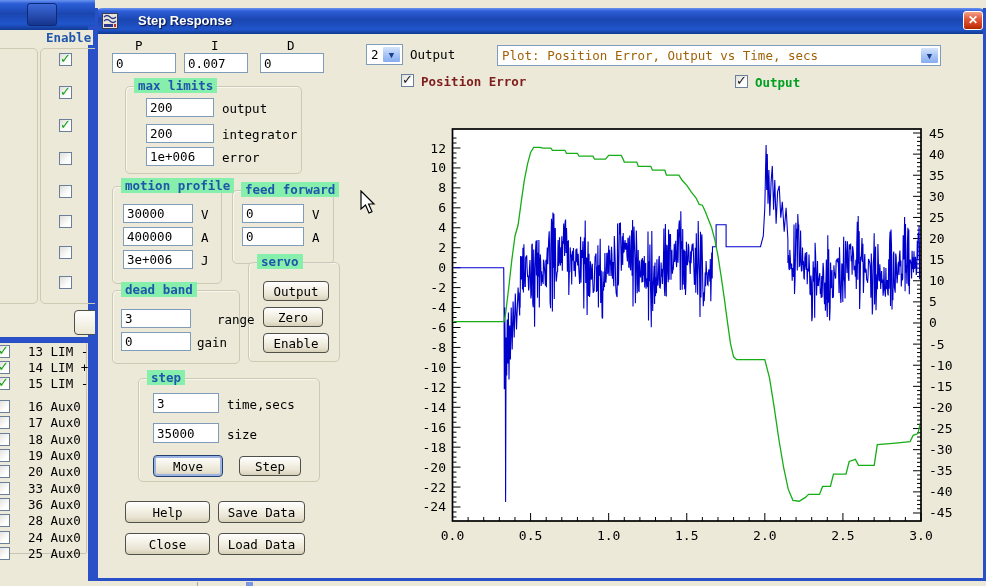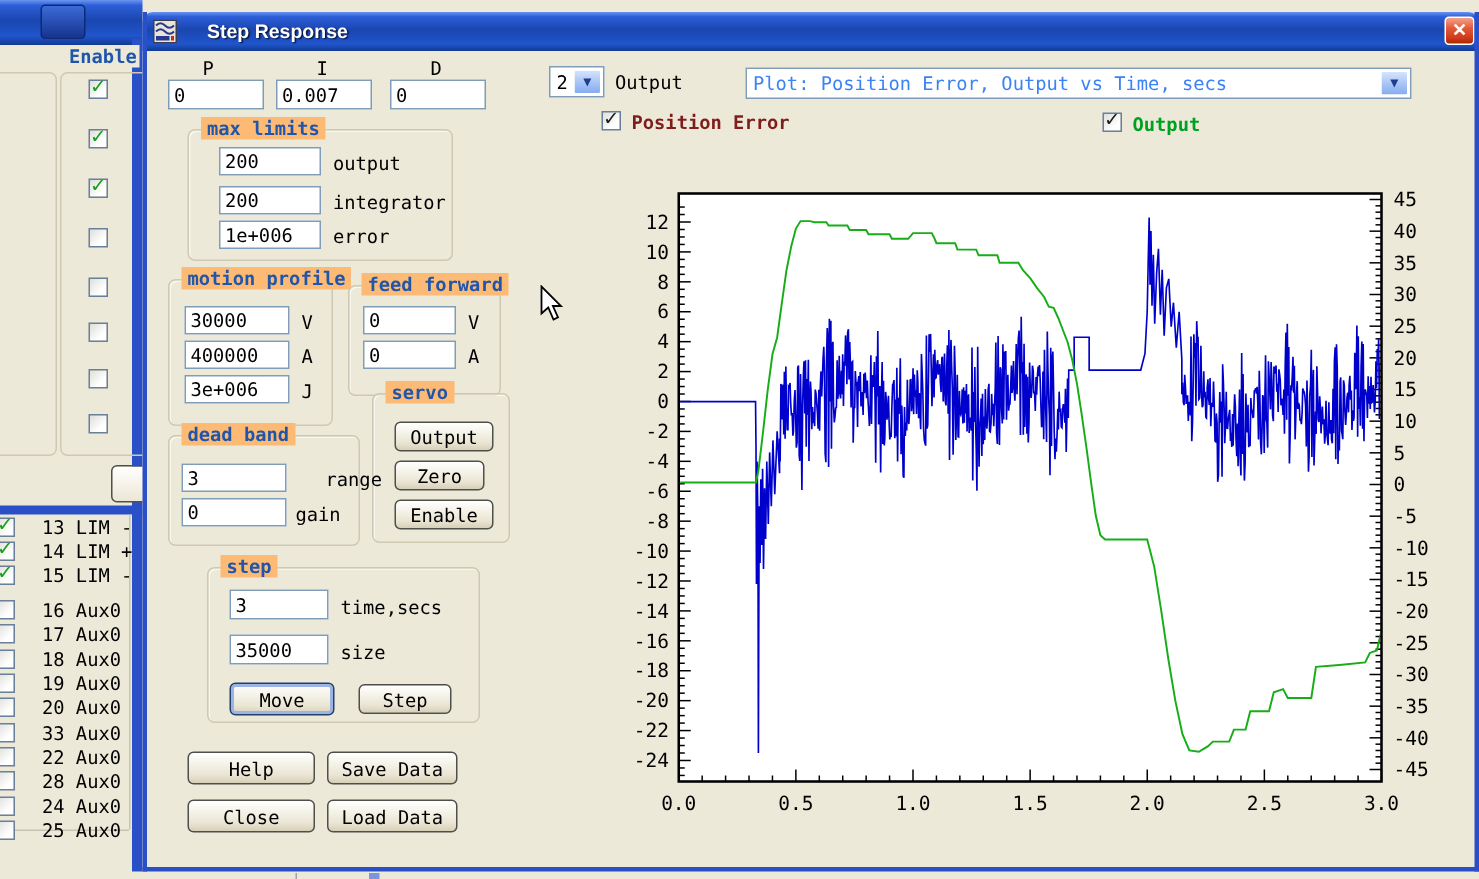--- a/index.html
+++ b/index.html
@@ -43,33 +43,33 @@
      background:linear-gradient(180deg,#f4a389 0%,#e2593a 40%,#cc3a18 80%,#a82800 100%);
      color:#fff;font:bold 12px "Liberation Sans",sans-serif;text-align:center;line-height:17px;padding:0;}
 
   .fld{position:absolute;box-sizing:border-box;height:20px;border:1px solid #7f9db9;background:#fff;
        font-family:"DejaVu Sans Mono",monospace;font-size:12.5px;padding:1px 3px;color:#000;}
   .lbl{position:absolute;white-space:pre;}
   .blue-lbl{color:#7f1d1d;font-weight:bold;}
   .green-lbl{color:#00a022;font-weight:bold;}
 
   .grp{position:absolute;border:1px solid #cdc9b3;border-radius:5px;box-shadow:inset 1px 1px 0 rgba(255,255,255,.6);}
-  .grp-ttl{position:absolute;top:-9px;left:8px;background:#fdba74;padding:0 4px;color:#1f56ab;font-weight:bold;white-space:pre;}
+  .grp-ttl{position:absolute;top:-9px;left:8px;background:#86efac;padding:0 4px;color:#1f56ab;font-weight:bold;white-space:pre;}
 
   .xpbtn{position:absolute;box-sizing:border-box;font-family:"DejaVu Sans Mono",monospace;font-size:12.5px;color:#000;
      background:linear-gradient(180deg,#ffffff,#f4f1e6 40%,#e9e4d2 75%,#d6cfb8);
      border:1px solid #50504a;border-radius:4px;box-shadow:inset 0 1px 0 #fff;padding:0;}
   .xpbtn.default{border:1px solid #24416e;box-shadow:inset 0 0 0 2px #9cb4e4;}
 
   .combo{position:absolute;box-sizing:border-box;border:1px solid #7f9db9;background:#fff;height:21px;}
   .combo .val{position:absolute;left:4px;top:2px;white-space:pre;}
   .combo .arr{position:absolute;right:1px;top:1px;width:17px;bottom:1px;border:1px solid #fff;border-radius:2px;
      background:linear-gradient(180deg,#d6e4fc,#aac6f6 50%,#86acf0);text-align:center;color:#1c3e8c;
      font-size:9px;line-height:17px;}
-  .plot-combo .val{color:#3b82f6;}
+  .plot-combo .val{color:#a16207;}
 
   svg text{font-family:"DejaVu Sans Mono",monospace;}
 </style>
 </head>
 <body>
 
 <div class="screen">
 
   <div class="abs bg-titlebar">
     <div class="abs bg-title-btn"></div>
@@ -113,21 +113,21 @@
       <span class="lbl" style="left: 28px; top: 415.35px;">17 Aux0</span>
       <div class="cb green" style="left: -3px; top: 432.7px;"></div>
       <span class="lbl" style="left: 28px; top: 431.7px;">18 Aux0</span>
       <div class="cb green" style="left: -3px; top: 449.05px;"></div>
       <span class="lbl" style="left: 28px; top: 448.05px;">19 Aux0</span>
       <div class="cb green" style="left: -3px; top: 465.4px;"></div>
       <span class="lbl" style="left: 28px; top: 464.4px;">20 Aux0</span>
       <div class="cb green" style="left: -3px; top: 481.75px;"></div>
       <span class="lbl" style="left: 28px; top: 480.75px;">33 Aux0</span>
       <div class="cb green" style="left: -3px; top: 498.1px;"></div>
-      <span class="lbl" style="left: 28px; top: 497.1px;">22 Aux0</span>
+      <span class="lbl" style="left: 28px; top: 497.1px;">36 Aux0</span>
       <div class="cb green" style="left: -3px; top: 514.45px;"></div>
       <span class="lbl" style="left: 28px; top: 513.45px;">28 Aux0</span>
       <div class="cb green" style="left: -3px; top: 530.8px;"></div>
       <span class="lbl" style="left: 28px; top: 529.8px;">24 Aux0</span>
       <div class="cb green" style="left: -3px; top: 547.15px;"></div>
       <span class="lbl" style="left: 28px; top: 546.15px;">25 Aux0</span>
     </div>
   <div class="abs bot-frag-line"></div>
   <div class="abs bot-frag-blue"></div>
 

